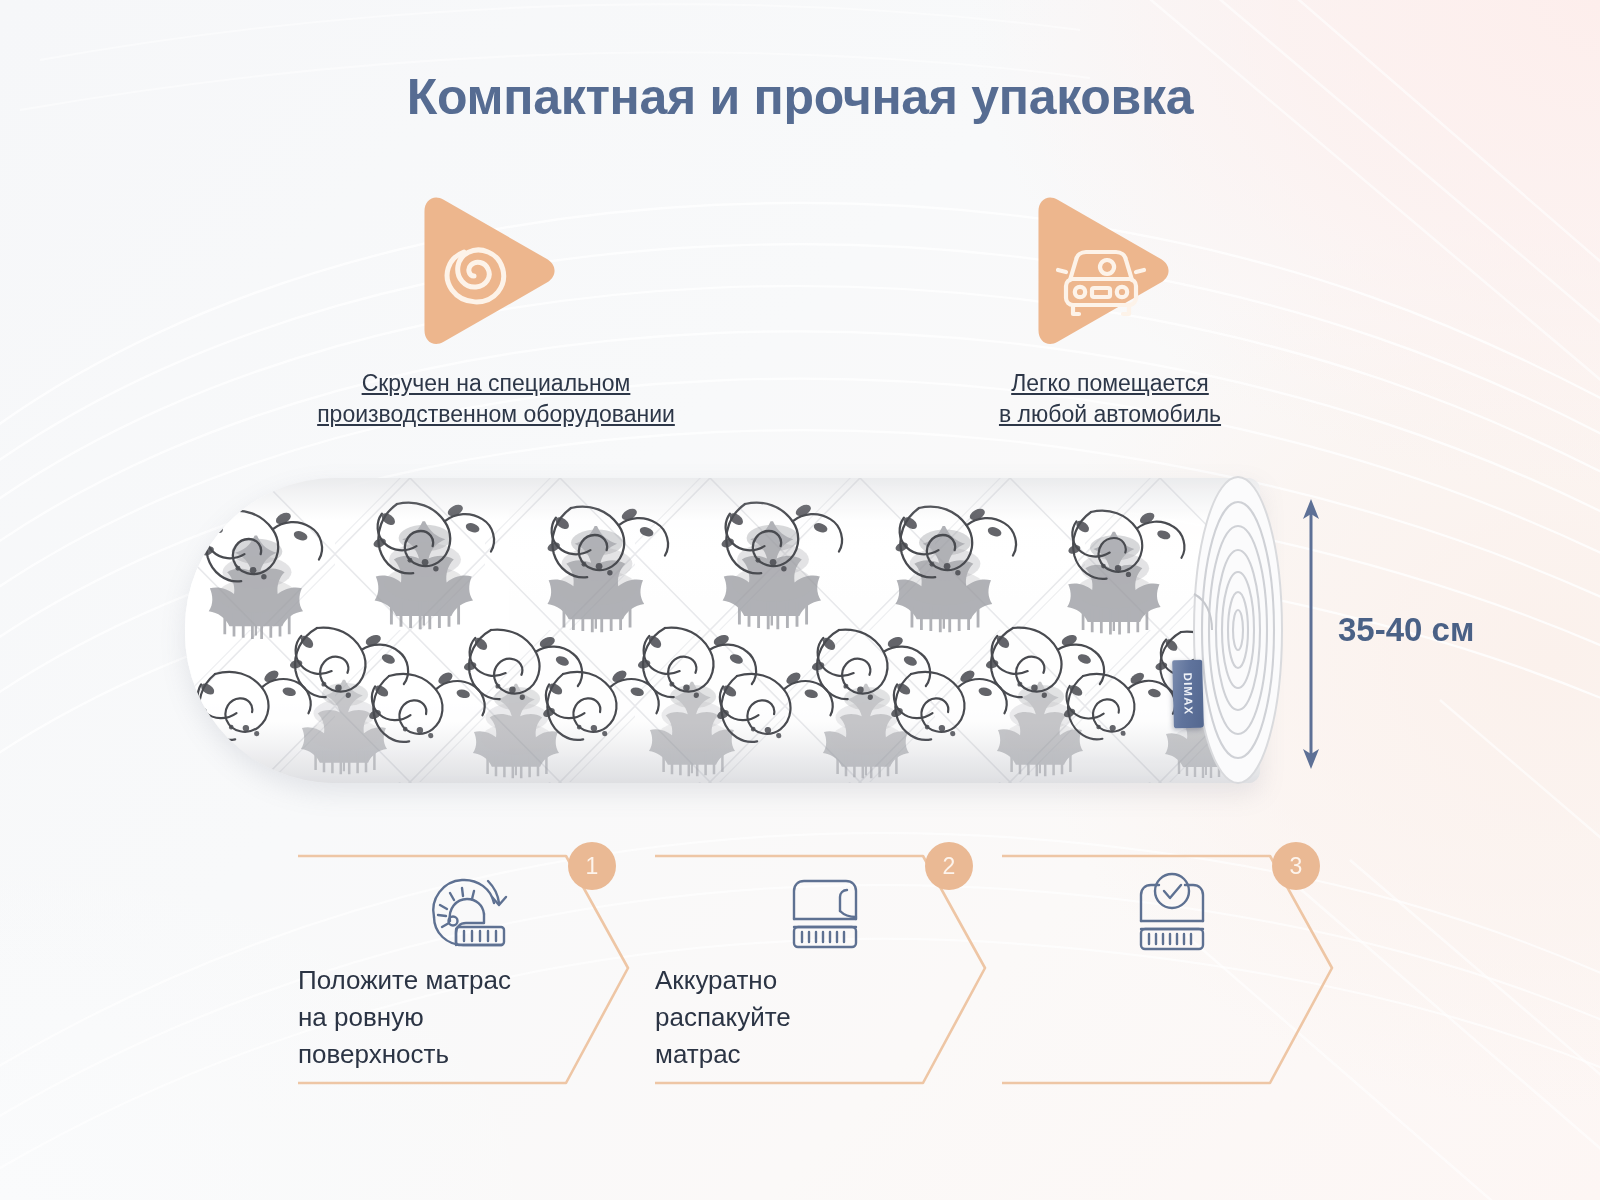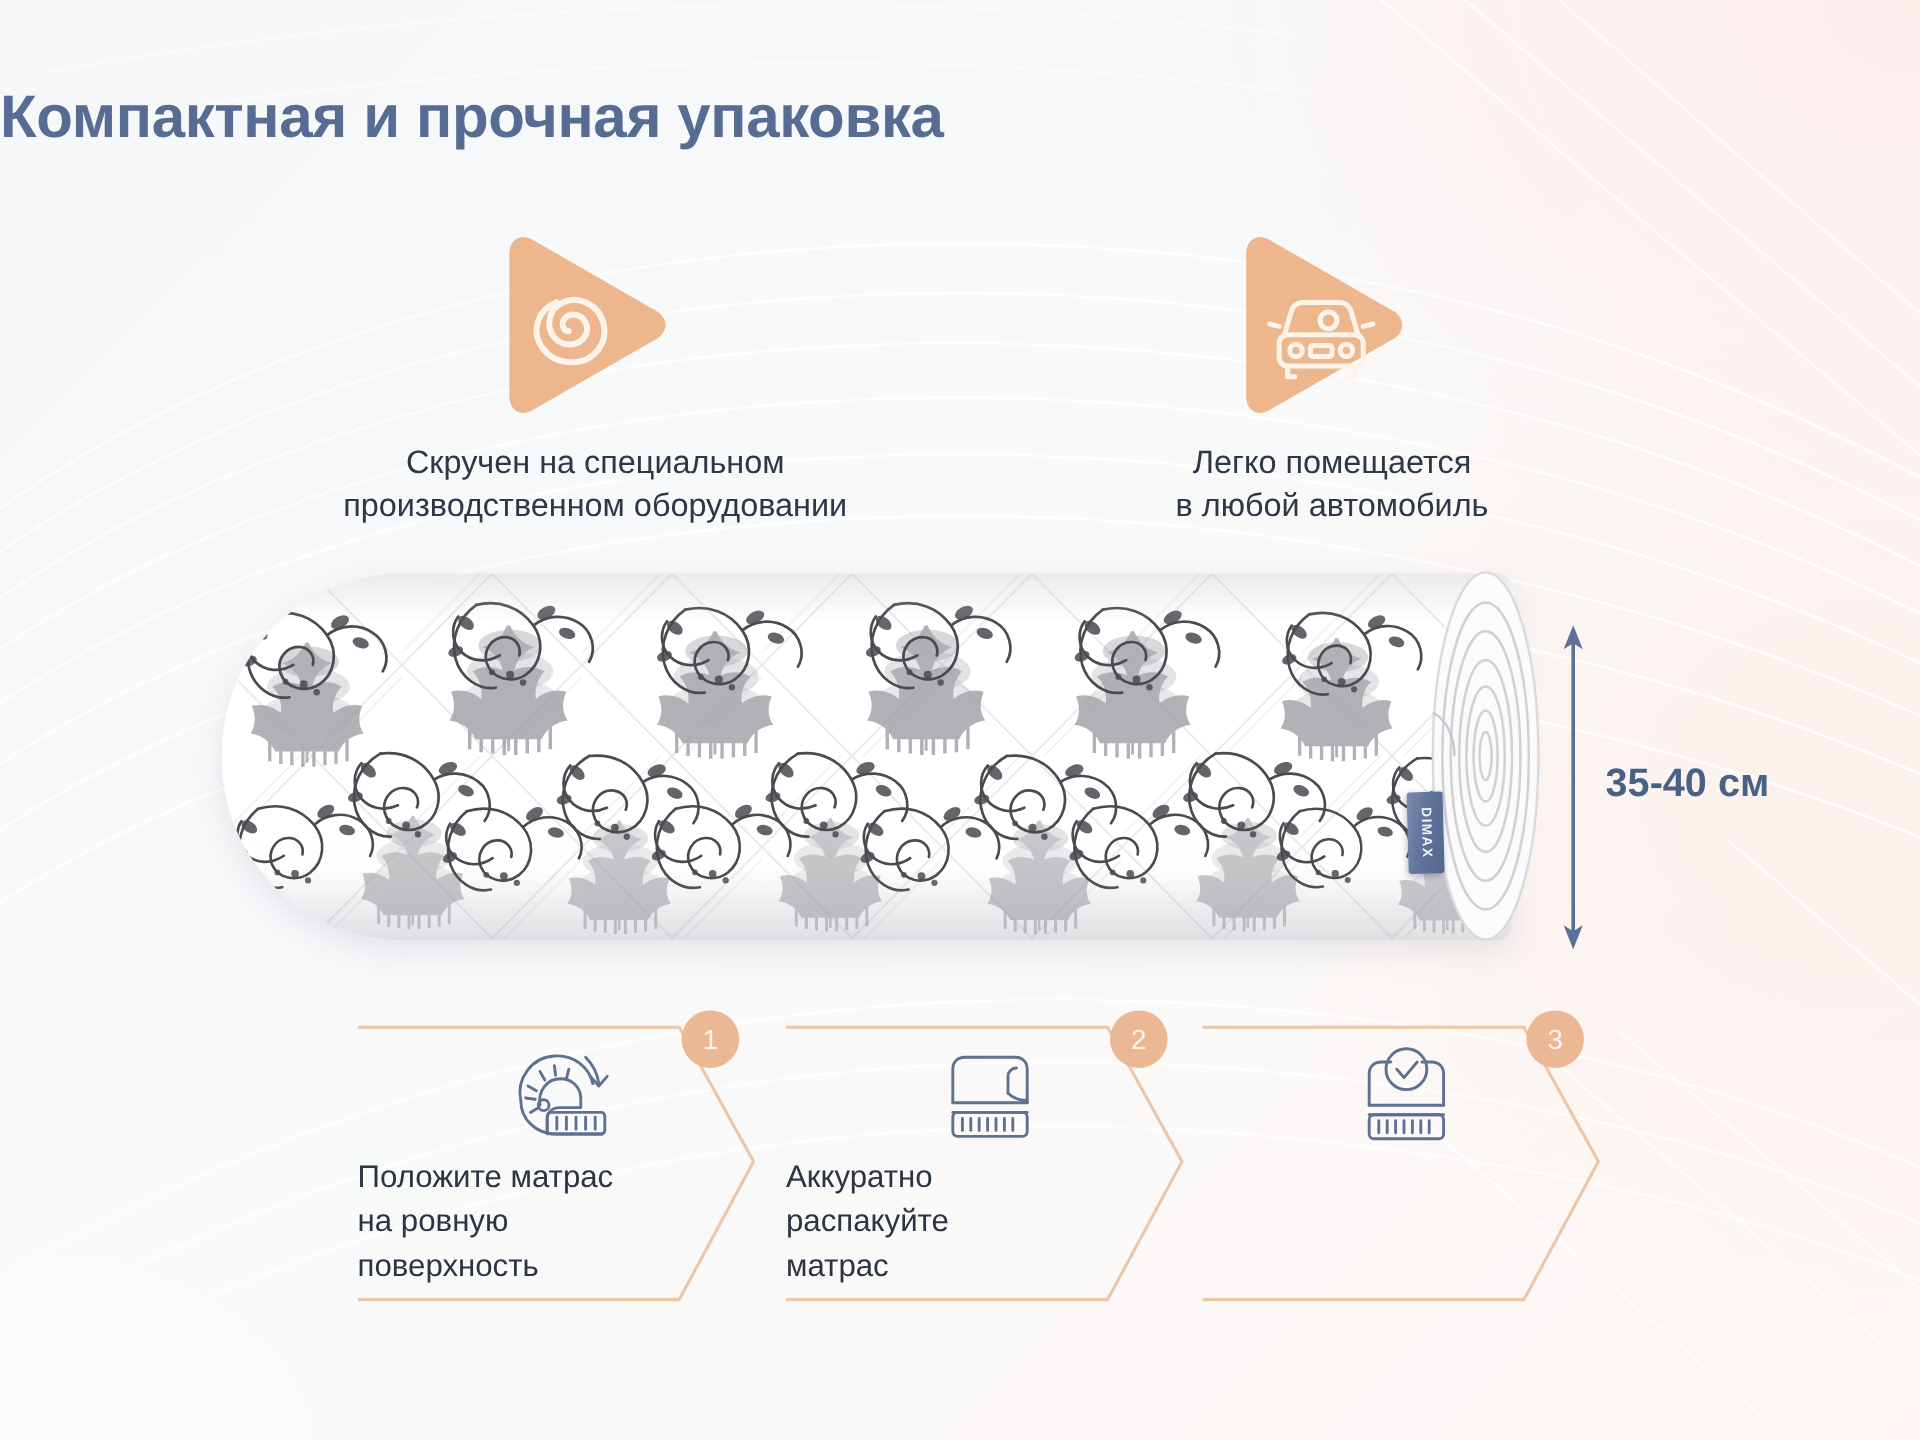--- a/index.html
+++ b/index.html
@@ -33,21 +33,21 @@
     inset: 0;
     pointer-events: none;
   }
 
   
   .title {
     position: absolute;
     top: 68px;
     left: 0;
     width: 100%;
-    text-align: left;
+    text-align: center;
     font-size: 50px;
     font-weight: bold;
     color: #566c92;
     letter-spacing: -0.3px;
   }
 
   
   .features {
     position: absolute;
     top: 196px;
@@ -63,24 +63,25 @@
   .feature.f2 { left: 810px; width: 600px; }
 
   .tri-wrap {
     height: 158px;
     display: flex;
     align-items: center;
     justify-content: center;
   }
   .feature-caption {
     margin-top: 14px;
-    font-size: 27px;
+    font-size: 23px;
     line-height: 1.33;
     color: #2d3748;
     white-space: pre-line;
+    text-decoration: underline;
   }
 
   
   .roll {
     position: absolute;
     left: 185px;
     top: 478px;
     width: 1075px;
     height: 305px;
   }
@@ -142,21 +143,21 @@
     font-size: 11.5px;
     font-weight: bold;
     letter-spacing: 1.1px;
     white-space: nowrap;
   }
 
   
   .dimension {
     position: absolute;
     left: 1296px;
-    top: 521px;
+    top: 499px;
     width: 260px;
     height: 270px;
   }
   .dim-arrow { position: absolute; left: 0; top: 0; }
   .dim-label {
     position: absolute;
     left: 42px;
     top: 112px;
     font-size: 33px;
     font-weight: bold;

